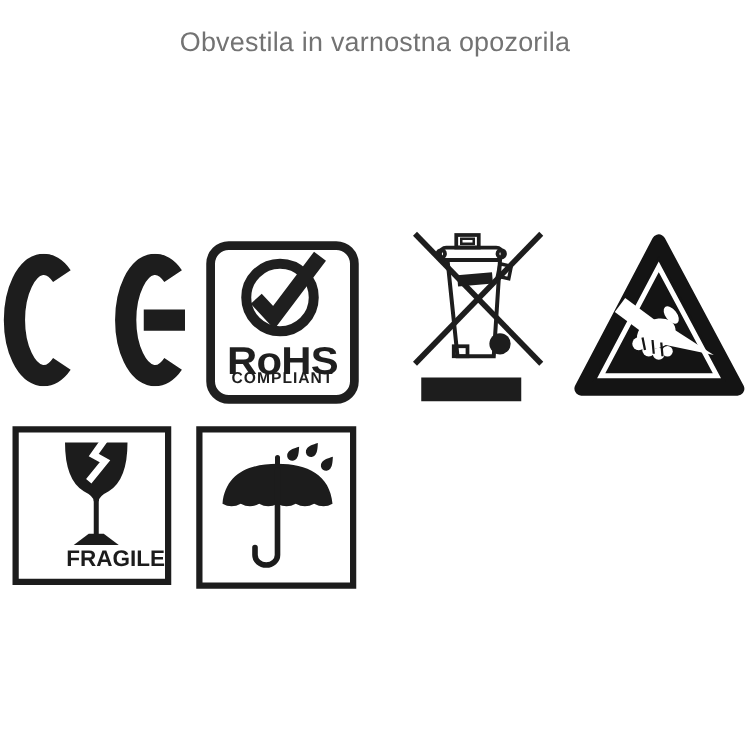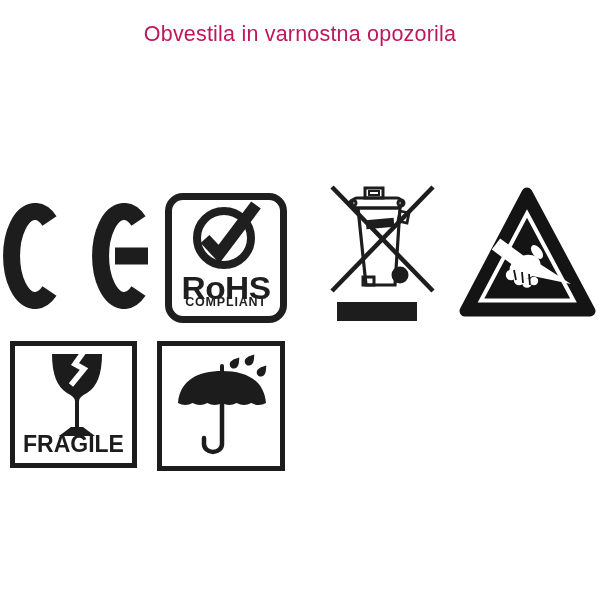--- a/index.html
+++ b/index.html
@@ -13,21 +13,21 @@
   }
   .page-title {
     position: absolute;
     top: 24px;
     left: 0;
     width: 100%;
     text-align: center;
     font-size: 21.5px;
     line-height: 1;
     font-weight: 400;
-    color: #be185d;
+    color: #737373;
     letter-spacing: 0.2px;
   }
   .tile { position: absolute; margin-top: 31px; }
 
   
   .ce { left: 2px; top: 172px; width: 148px; height: 106px; }
 
   
   .rohs {
     left: 165px; top: 162px; width: 122px; height: 130px;
@@ -52,21 +52,21 @@
   .esd { left: 457px; top: 149px; width: 140px; height: 140px; }
 
   
   .fragile {
     left: 10px; top: 310px; width: 127px; height: 127px;
     border: 5px solid #1c1c1c; box-sizing: border-box;
   }
   .fragile svg { position: absolute; top: 6px; left: 0; width: 117px; height: 84px; }
   .fragile-label {
     position: absolute; bottom: 7px; left: 0; width: 100%;
-    text-align: center; font-size: 23px; font-weight: 800; line-height: 1;
+    text-align: right; font-size: 18px; font-weight: 800; line-height: 1;
     letter-spacing: 0px; color: #1c1c1c;
   }
 
   
   .keepdry {
     left: 157px; top: 310px; width: 128px; height: 130px;
     border: 5px solid #1c1c1c; box-sizing: border-box;
   }
   .keepdry svg { position: absolute; top: 0; left: 0; width: 118px; height: 120px; }
 </style>

